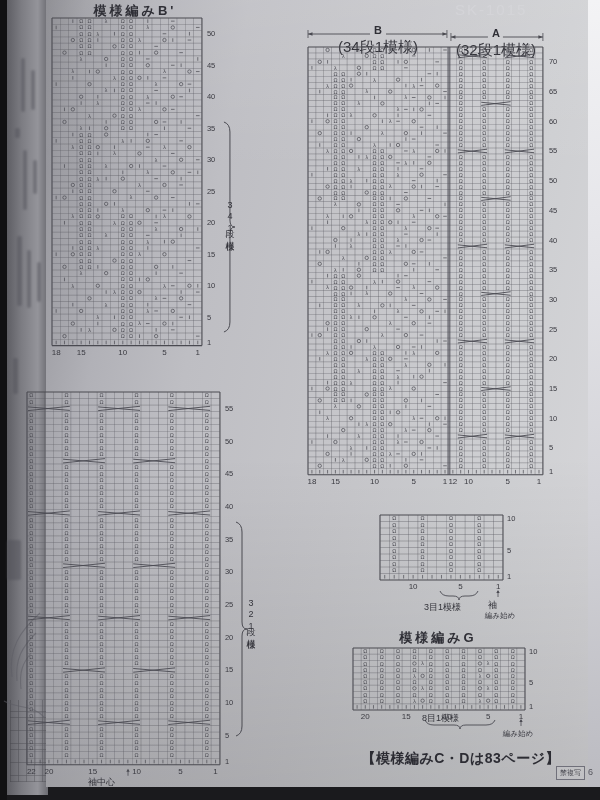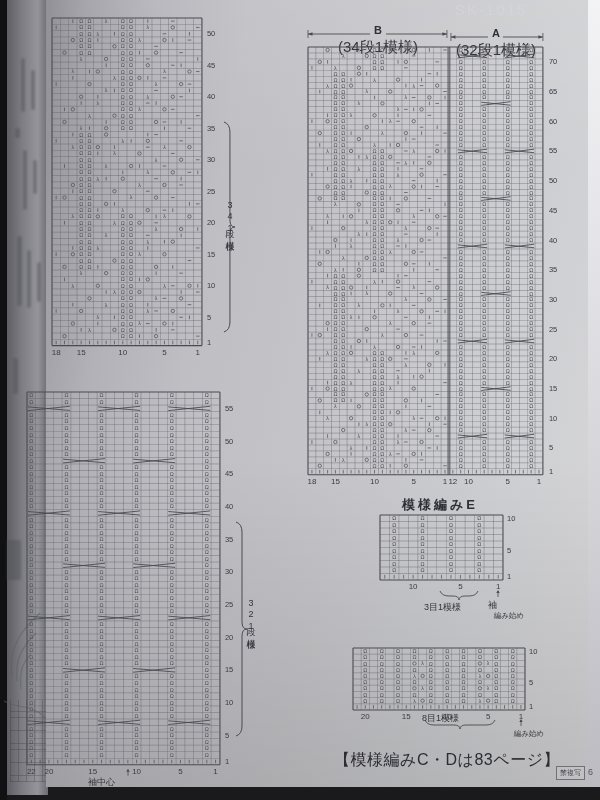--- a/index.html
+++ b/index.html
@@ -26,24 +26,24 @@
   #watermark{position:absolute;left:455px;top:1px;width:140px;font-size:15px;font-weight:normal;
         letter-spacing:2px;color:#d9d9dd;opacity:.55;filter:blur(.6px);}
   
   .chart-title{position:absolute;font-size:13px;font-weight:bold;letter-spacing:3px;
         color:#2f2f36;text-align:center;}
   .sub{position:absolute;font-size:15px;color:#33333a;text-align:center;letter-spacing:0;}
   .seclabel{position:absolute;font-size:11px;font-weight:bold;color:#2f2f36;}
   .vlabel{position:absolute;writing-mode:vertical-rl;text-orientation:upright;
         font-size:9px;color:#33333a;letter-spacing:1px;line-height:1;}
   .note{position:absolute;font-size:9px;color:#33333a;text-align:left;}
-  .note-sm{position:absolute;font-size:7.5px;color:#3a3a41;text-align:right;}
+  .note-sm{position:absolute;font-size:7.5px;color:#3a3a41;text-align:center;}
   svg.chart{position:absolute;}
   #footer-ref{position:absolute;left:316px;top:750px;width:244px;text-align:right;
-        font-size:16px;font-weight:normal;letter-spacing:.5px;color:#2c2c33;}
+        font-size:14px;font-weight:bold;letter-spacing:.5px;color:#2c2c33;}
   #stamp{position:absolute;left:556px;top:766px;font-size:7px;color:#4a4a52;
         border:1px solid #70707a;padding:1px 3px;background:rgba(255,255,255,.08);}
   #stamp-suffix{position:absolute;left:588px;top:767px;font-size:9px;color:#55555c;}
   #schematic{position:absolute;left:0;top:605px;}
 </style>
 </head>
 <body>
 
 <div id="scene">
 
@@ -70,20 +70,21 @@
       <path d="M31,48 C23,58 19,66 21,84"></path>
       <path d="M4,96 C18,104 34,100 44,112"></path>
     </g>
   </svg>
 
   <div id="page"></div>
   <div id="page-right-edge"></div>
 
   <div id="watermark">SK-1015</div>
 
+  <div class="chart-title" style="left:70px;top:2px;width:130px">模様編みB'</div>
   <svg class="chart" style="left:10px;top:14px" width="258" height="352">
       <line x1="42" y1="4" x2="42" y2="331.59999999999997" stroke="#4a4a51" stroke-width="1.1" opacity="1"></line>
       <line x1="50.33" y1="4" x2="50.33" y2="331.59999999999997" stroke="#5c5c63" stroke-width="0.42" opacity="0.9"></line>
       <line x1="58.66" y1="4" x2="58.66" y2="331.59999999999997" stroke="#5c5c63" stroke-width="0.42" opacity="0.9"></line>
       <line x1="66.99000000000001" y1="4" x2="66.99000000000001" y2="331.59999999999997" stroke="#5c5c63" stroke-width="0.42" opacity="0.9"></line>
       <line x1="75.32" y1="4" x2="75.32" y2="331.59999999999997" stroke="#5c5c63" stroke-width="0.42" opacity="0.9"></line>
       <line x1="83.65" y1="4" x2="83.65" y2="331.59999999999997" stroke="#5c5c63" stroke-width="0.42" opacity="0.9"></line>
       <line x1="91.98" y1="4" x2="91.98" y2="331.59999999999997" stroke="#5c5c63" stroke-width="0.42" opacity="0.9"></line>
       <line x1="100.31" y1="4" x2="100.31" y2="331.59999999999997" stroke="#5c5c63" stroke-width="0.42" opacity="0.9"></line>
       <line x1="108.64" y1="4" x2="108.64" y2="331.59999999999997" stroke="#5c5c63" stroke-width="0.42" opacity="0.9"></line>
@@ -1948,21 +1949,20 @@
       <text x="136.625" y="403.78000000000003" text-anchor="middle" font-size="8" fill="#3a3a41">10</text>
       <text x="180.475" y="403.78000000000003" text-anchor="middle" font-size="8" fill="#3a3a41">5</text>
       <text x="215.555" y="403.78000000000003" text-anchor="middle" font-size="8" fill="#3a3a41">1</text>
       <path d="M236,152 Q242,154 242,162 L242,252 Q242,259 247,259 Q242,259 242,266 L242,356 Q242,364 236,366" fill="none" stroke="#4a4a51" stroke-width="1"></path>
       <line x1="128" y1="405.78000000000003" x2="128" y2="399.78000000000003" stroke="#4a4a51" stroke-width="0.8"></line>
       <polygon points="126.3,401.78000000000003 129.7,401.78000000000003 128,398.78000000000003" fill="#4a4a51"></polygon>
     </svg>
   <div class="vlabel" style="left:246px;top:598px;height:86px">32段1模様</div>
   <div class="note" style="left:88px;top:776px;width:70px">袖中心</div>
 
-  <div class="chart-title" style="left:385px;top:496px;width:110px">模様編みE</div>
   <svg class="chart" style="left:360px;top:493px" width="210" height="130">
       <line x1="20" y1="22" x2="20" y2="87" stroke="#4a4a51" stroke-width="1.1" opacity="1"></line>
       <line x1="29.46" y1="22" x2="29.46" y2="87" stroke="#5c5c63" stroke-width="0.42" opacity="0.9"></line>
       <line x1="38.92" y1="22" x2="38.92" y2="87" stroke="#5c5c63" stroke-width="0.42" opacity="0.9"></line>
       <line x1="48.38" y1="22" x2="48.38" y2="87" stroke="#5c5c63" stroke-width="0.42" opacity="0.9"></line>
       <line x1="57.84" y1="22" x2="57.84" y2="87" stroke="#5c5c63" stroke-width="0.42" opacity="0.9"></line>
       <line x1="67.30000000000001" y1="22" x2="67.30000000000001" y2="87" stroke="#5c5c63" stroke-width="0.42" opacity="0.9"></line>
       <line x1="76.76" y1="22" x2="76.76" y2="87" stroke="#5c5c63" stroke-width="0.42" opacity="0.9"></line>
       <line x1="86.22" y1="22" x2="86.22" y2="87" stroke="#5c5c63" stroke-width="0.42" opacity="0.9"></line>
       <line x1="95.68" y1="22" x2="95.68" y2="87" stroke="#5c5c63" stroke-width="0.42" opacity="0.9"></line>
@@ -2038,20 +2038,21 @@
       <text x="100.41000000000001" y="96" text-anchor="middle" font-size="8" fill="#3a3a41">5</text>
       <text x="138.25000000000003" y="96" text-anchor="middle" font-size="8" fill="#3a3a41">1</text>
       <path d="M80,98 Q82,103 89,103 L93,103 Q99,103 99,107 Q99,103 105,103 L109,103 Q116,103 118,98" fill="none" stroke="#4a4a51" stroke-width="0.9"></path>
       <line x1="138" y1="104" x2="138" y2="98" stroke="#4a4a51" stroke-width="0.8"></line>
       <polygon points="136.3,100 139.7,100 138,97" fill="#4a4a51"></polygon>
     </svg>
   <div class="note" style="left:424px;top:601px;width:72px">3目1模様</div>
   <div class="note" style="left:488px;top:599px;width:24px">袖</div>
   <div class="note-sm" style="left:476px;top:611px;width:48px">編み始め</div>
 
+  <div class="chart-title" style="left:383px;top:629px;width:110px">模様編みG</div>
   <svg class="chart" style="left:333px;top:626px" width="240" height="122">
       <line x1="20" y1="22" x2="20" y2="84" stroke="#4a4a51" stroke-width="1.1" opacity="1"></line>
       <line x1="28.189999999999998" y1="22" x2="28.189999999999998" y2="84" stroke="#5c5c63" stroke-width="0.42" opacity="0.9"></line>
       <line x1="36.379999999999995" y1="22" x2="36.379999999999995" y2="84" stroke="#5c5c63" stroke-width="0.42" opacity="0.9"></line>
       <line x1="44.57" y1="22" x2="44.57" y2="84" stroke="#5c5c63" stroke-width="0.42" opacity="0.9"></line>
       <line x1="52.76" y1="22" x2="52.76" y2="84" stroke="#5c5c63" stroke-width="0.42" opacity="0.9"></line>
       <line x1="60.949999999999996" y1="22" x2="60.949999999999996" y2="84" stroke="#5c5c63" stroke-width="0.42" opacity="0.9"></line>
       <line x1="69.14" y1="22" x2="69.14" y2="84" stroke="#5c5c63" stroke-width="0.42" opacity="0.9"></line>
       <line x1="77.33" y1="22" x2="77.33" y2="84" stroke="#5c5c63" stroke-width="0.42" opacity="0.9"></line>
       <line x1="85.52" y1="22" x2="85.52" y2="84" stroke="#5c5c63" stroke-width="0.42" opacity="0.9"></line>

